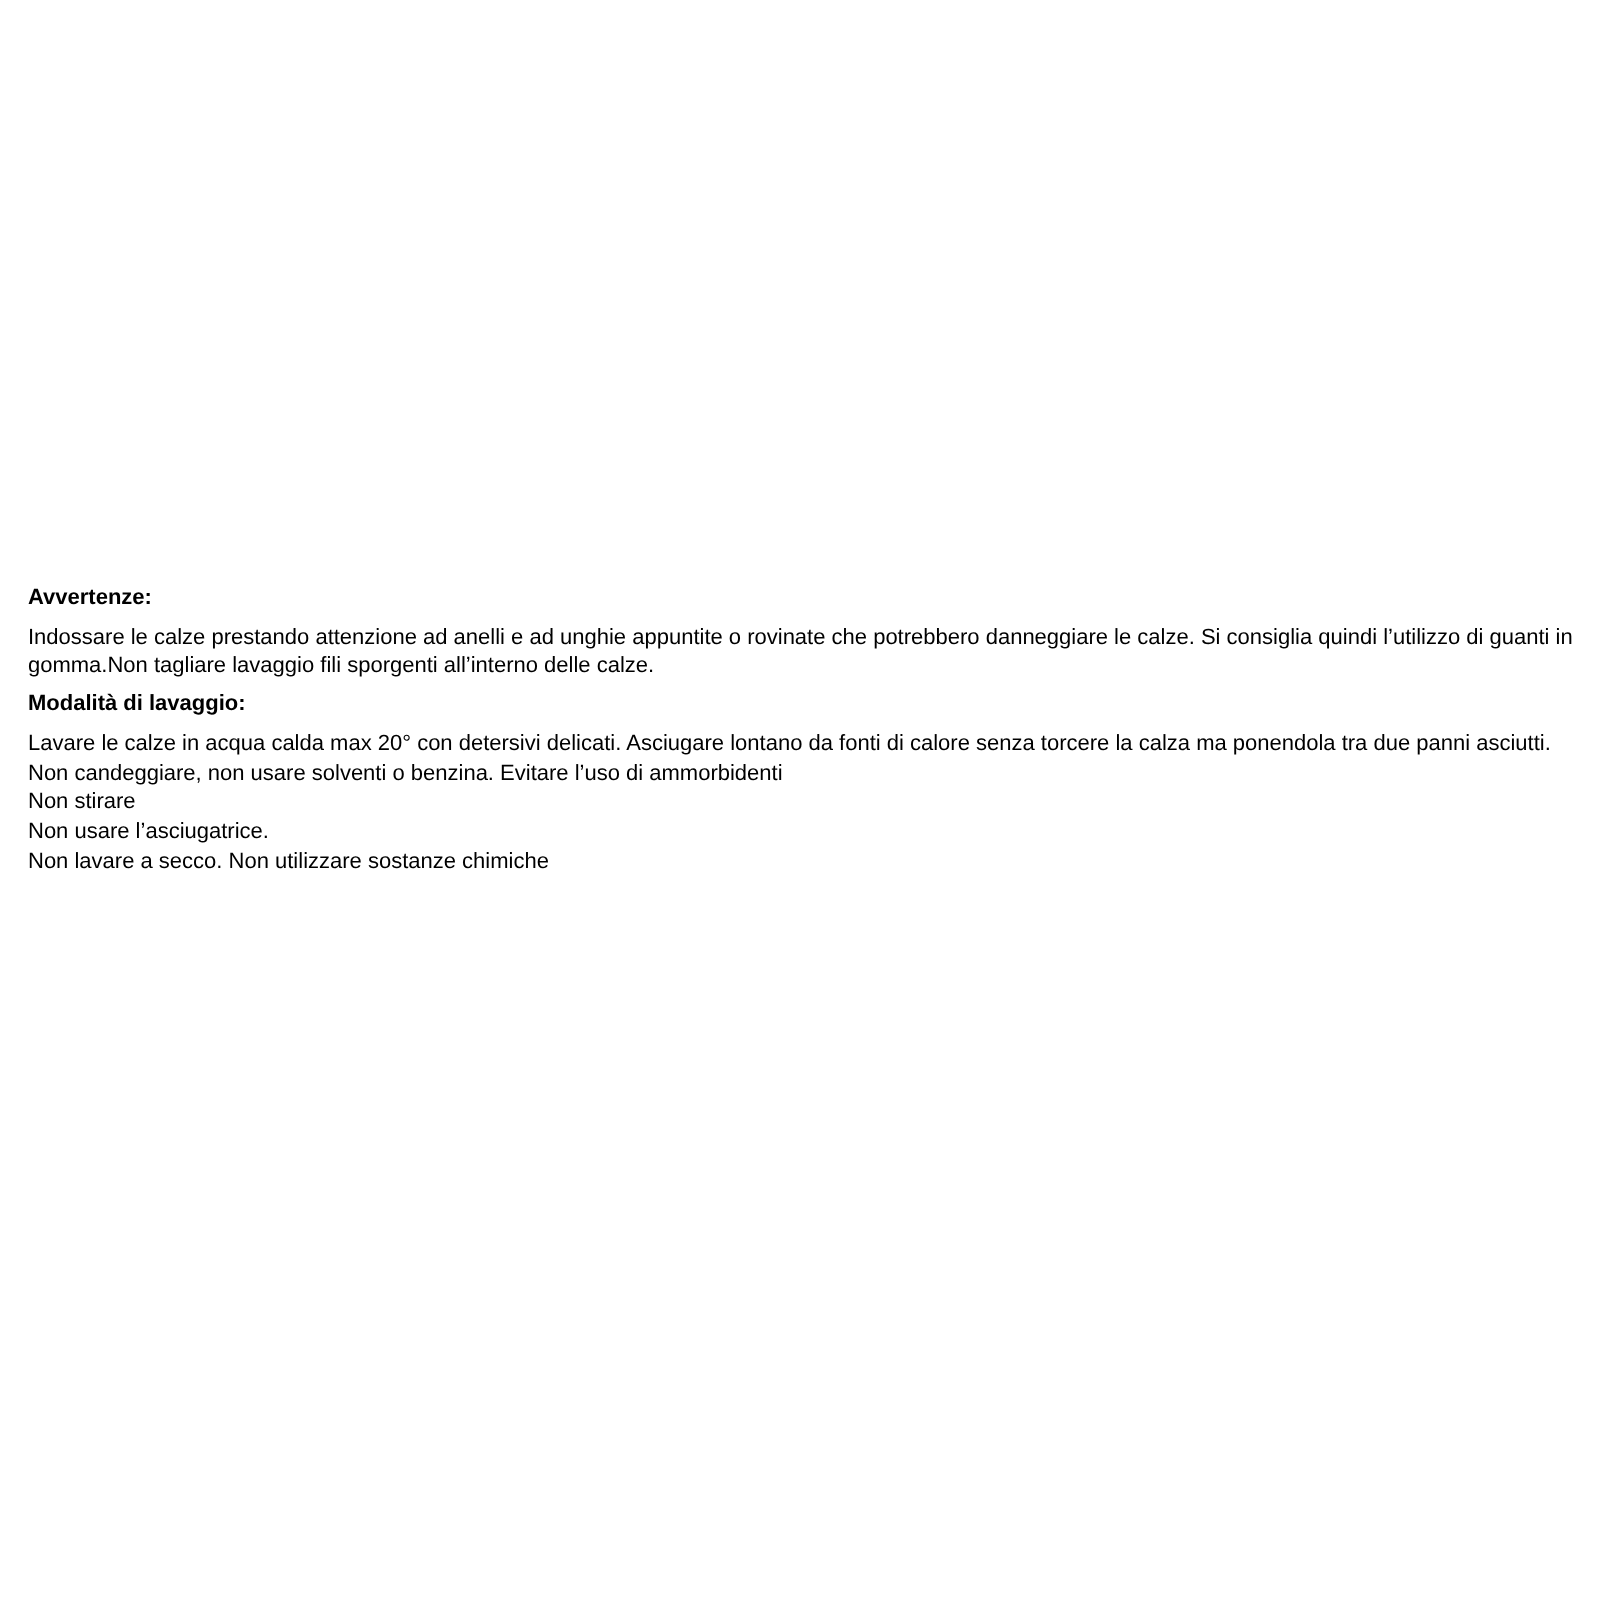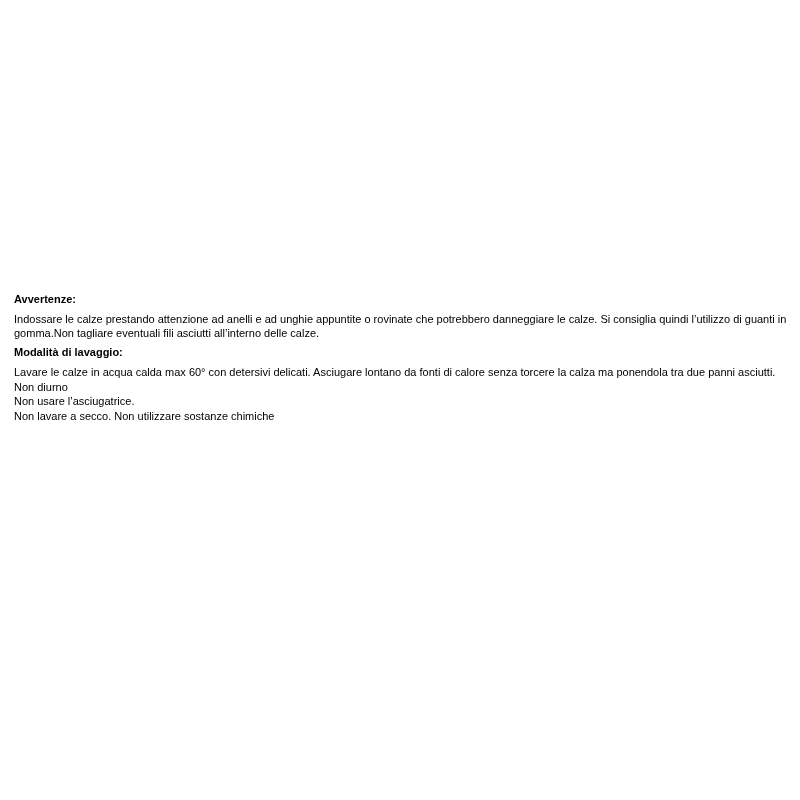--- a/index.html
+++ b/index.html
@@ -43,28 +43,29 @@
 
 <div class="page">
   <div class="doc">
 
     <div class="section">
       <div class="section-heading">Avvertenze:</div>
     </div>
 
     <div class="section">
       <div class="section-body">
-        <p>Indossare le calze prestando attenzione ad anelli e ad unghie appuntite o rovinate che potrebbero danneggiare le calze. Si consiglia quindi l’utilizzo di guanti in gomma.Non tagliare eventuali fili asciutti all’interno delle calze.</p>
+        <p>Indossare le calze prestando attenzione ad anelli e ad unghie appuntite o rovinate che potrebbero danneggiare le calze. Si consiglia quindi l’utilizzo di guanti in gomma.Non tagliare lavaggio fili sporgenti all’interno delle calze.</p>
       </div>
     </div>
 
     <div class="section">
       <div class="section-heading">Modalità di lavaggio:</div>
       <div class="section-body">
-        <p>Lavare le calze in acqua calda max 60° con detersivi delicati. Asciugare lontano da fonti di calore senza torcere la calza ma ponendola tra due panni asciutti.</p>
-        <p>Non diurno</p>
+        <p>Lavare le calze in acqua calda max 20° con detersivi delicati. Asciugare lontano da fonti di calore senza torcere la calza ma ponendola tra due panni asciutti.</p>
+        <p>Non candeggiare, non usare solventi o benzina. Evitare l’uso di ammorbidenti</p>
+        <p>Non stirare</p>
         <p>Non usare l’asciugatrice.</p>
         <p>Non lavare a secco. Non utilizzare sostanze chimiche</p>
       </div>
     </div>
 
   </div>
 </div>
 
 </body></html>

